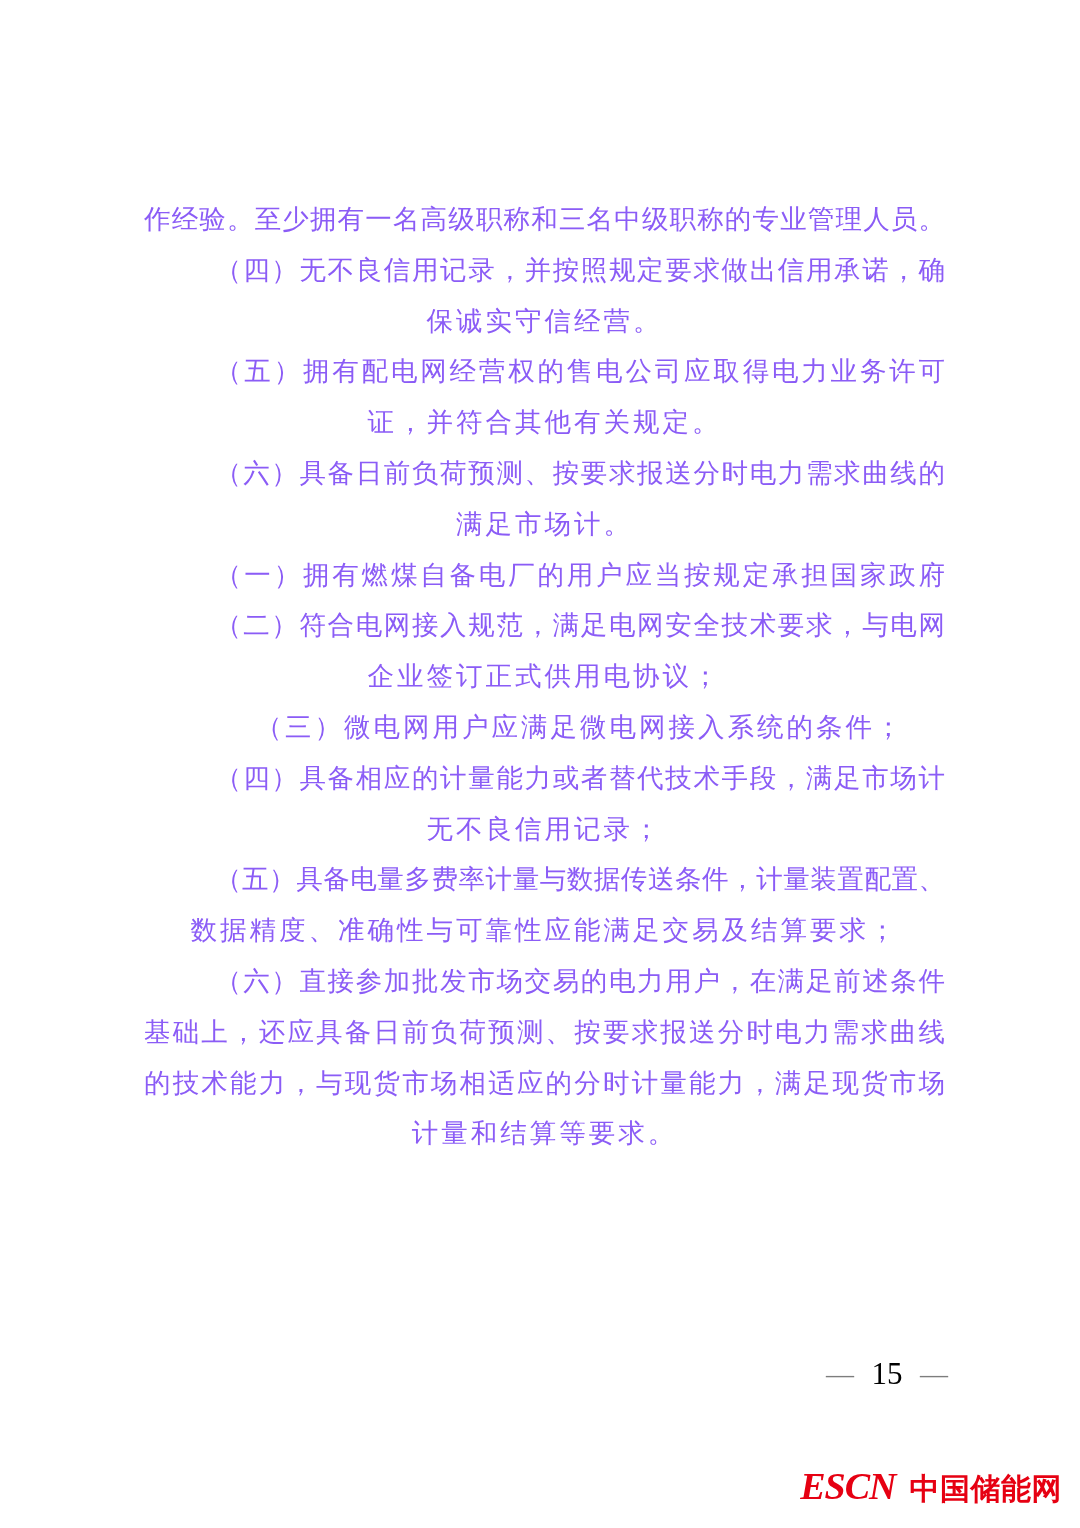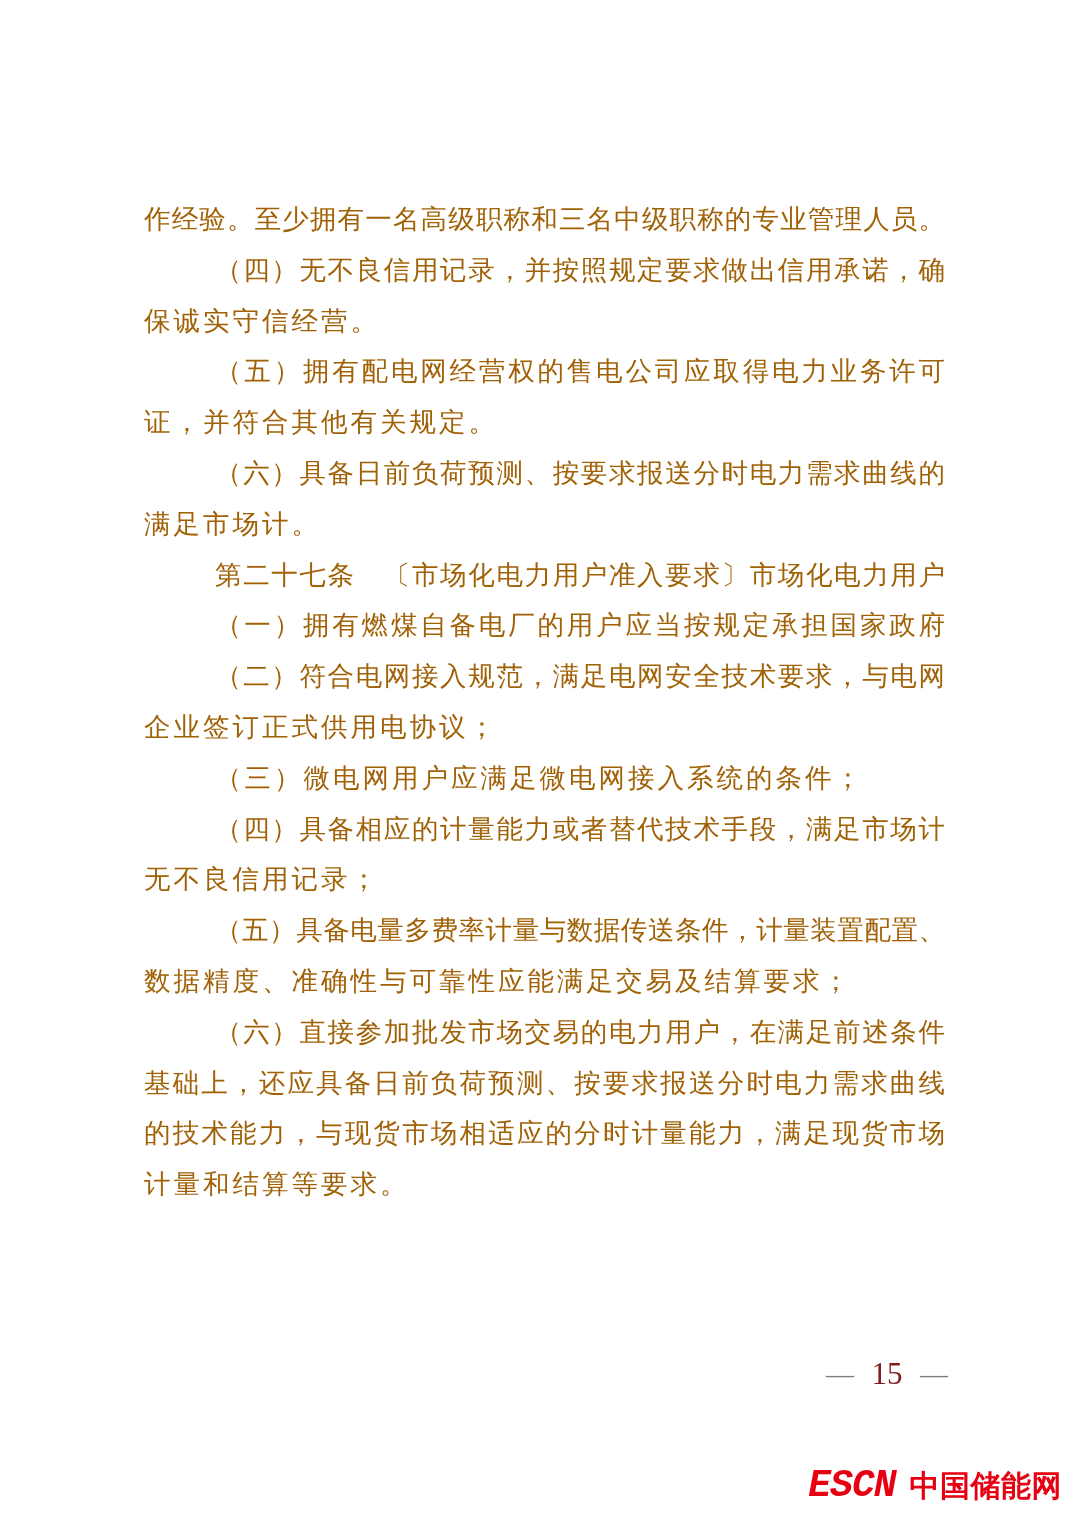--- a/index.html
+++ b/index.html
@@ -24,21 +24,21 @@
     left: 144px;
     top: 194px;
     width: 801px;
     color: #1f1f1f;
     font-size: 26.5px;
   }
   .line {
     height: 50.8px;
     line-height: 50.8px;
     letter-spacing: 3px;
-    text-align: left;
+    text-align: center;
     white-space: nowrap;
   }
   .line.indent {
     padding-left: 71px;
   }
   .line.fill {
     white-space: normal;
     letter-spacing: 0;
     text-align: justify;
     text-align-last: justify;
@@ -63,67 +63,66 @@
   }
   .brand-logo {
     position: absolute;
     right: 18px;
     top: 1467px;
     display: flex;
     align-items: baseline;
     white-space: nowrap;
   }
   .logo-en {
-    font-family: Liberation Mono, monospace;
+    font-family: Liberation Serif, serif;
     font-weight: bold;
     font-style: italic;
     font-size: 38px;
     line-height: 38px;
     letter-spacing: -1px;
   }
   .logo-cn {
     font-family: "Liberation Sans", "DejaVu Sans", sans-serif;
     font-weight: bold;
     font-size: 30px;
     line-height: 38px;
     margin-left: 14px;
     letter-spacing: 0.5px;
   }
 </style>
 </head>
 <body style="background: rgb(255, 255, 255);">
 
 <div class="doc-page">
 
-  <div class="text-block" id="text-block" style="color: #a16207;">
+  <div class="text-block" id="text-block" style="color: #8b5cf6;">
       <div class="line fill">作经验。至少拥有一名高级职称和三名中级职称的专业管理人员。</div>
       <div class="line indent fill">（四）无不良信用记录，并按照规定要求做出信用承诺，确</div>
       <div class="line">保诚实守信经营。</div>
       <div class="line indent fill">（五）拥有配电网经营权的售电公司应取得电力业务许可</div>
       <div class="line">证，并符合其他有关规定。</div>
       <div class="line indent fill">（六）具备日前负荷预测、按要求报送分时电力需求曲线的</div>
       <div class="line">满足市场计。</div>
-      <div class="line indent fill">第二十七条　〔市场化电力用户准入要求〕市场化电力用户</div>
       <div class="line indent fill">（一）拥有燃煤自备电厂的用户应当按规定承担国家政府</div>
       <div class="line indent fill">（二）符合电网接入规范，满足电网安全技术要求，与电网</div>
       <div class="line">企业签订正式供用电协议；</div>
       <div class="line indent">（三）微电网用户应满足微电网接入系统的条件；</div>
       <div class="line indent fill">（四）具备相应的计量能力或者替代技术手段，满足市场计</div>
       <div class="line">无不良信用记录；</div>
       <div class="line indent fill">（五）具备电量多费率计量与数据传送条件，计量装置配置、</div>
       <div class="line">数据精度、准确性与可靠性应能满足交易及结算要求；</div>
       <div class="line indent fill">（六）直接参加批发市场交易的电力用户，在满足前述条件</div>
       <div class="line fill">基础上，还应具备日前负荷预测、按要求报送分时电力需求曲线</div>
       <div class="line fill">的技术能力，与现货市场相适应的分时计量能力，满足现货市场</div>
       <div class="line">计量和结算等要求。</div>
     </div>
 
   <div class="page-number">
     <span class="dash" style="color: rgb(125, 125, 125);">—</span>
-    <span class="num" style="color: #7f1d1d;">15</span>
+    <span class="num" style="color: #000000;">15</span>
     <span class="dash" style="color: rgb(125, 125, 125);">—</span>
   </div>
 
   <div class="brand-logo" style="color: rgb(230, 0, 18);">
     <span class="logo-en">ESCN</span>
     <span class="logo-cn">中国储能网</span>
   </div>
 
 </div>
 

